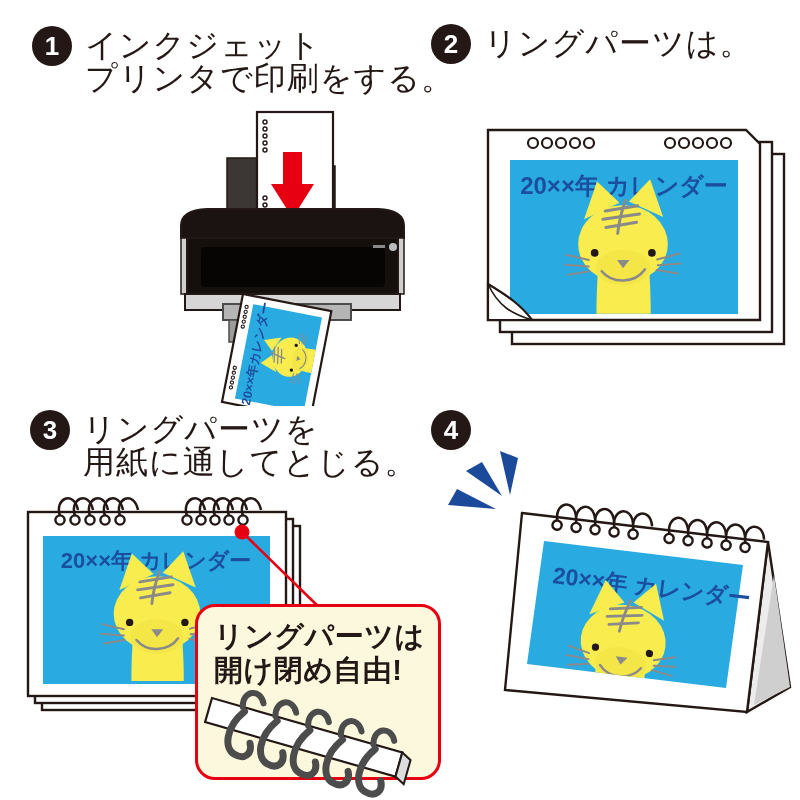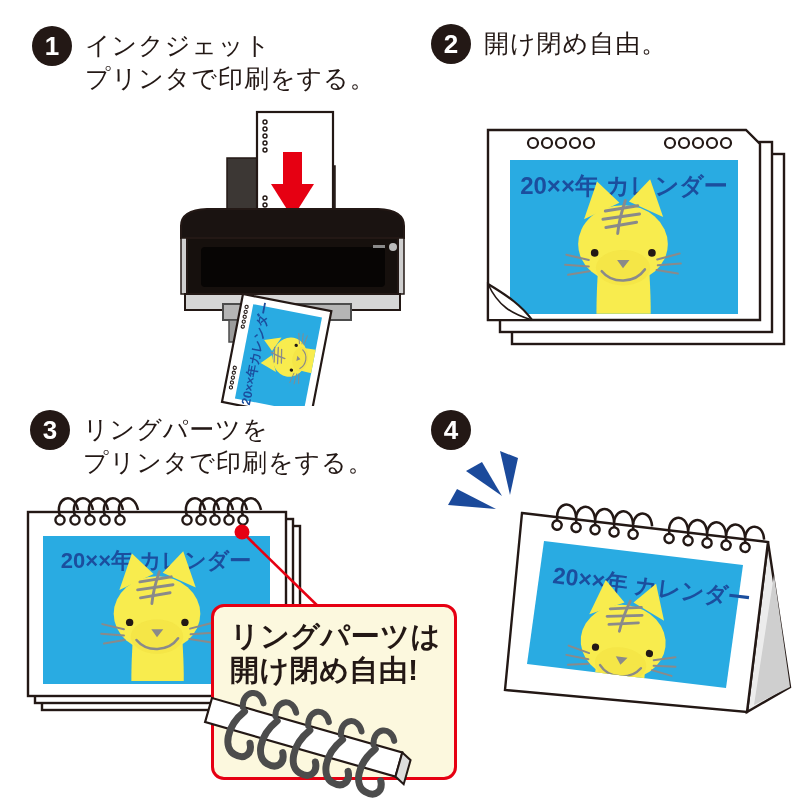--- a/index.html
+++ b/index.html
@@ -14,26 +14,26 @@
     --color-callout-bg:#fcf8de;
     --color-printer-dark:#1a1311;
     --color-printer-base:#d6d6d6;
   }
   html,body{margin:0;padding:0;}
   .page{position:relative;width:800px;height:800px;background:#ffffff;overflow:hidden;
         font-family:"Liberation Sans","DejaVu Sans",sans-serif;}
   .step-header{position:absolute;display:flex;gap:13px;align-items:flex-start;}
   .badge{width:40px;height:40px;border-radius:50%;background:var(--color-badge);color:#ffffff;
          font-weight:bold;font-size:26px;display:flex;align-items:center;justify-content:center;flex:0 0 auto;}
-  .step-title{font-size:25px;color:var(--color-text);line-height:33px;white-space:pre-line;
+  .step-title{font-size:32px;color:var(--color-text);line-height:33px;white-space:pre-line;
               font-weight:500;letter-spacing:1px;padding-top:3px;}
   .illus{position:absolute;}
-  .callout{position:absolute;left:211px;top:604px;width:240px;height:170px;
+  .callout{position:absolute;left:195px;top:604px;width:240px;height:170px;
            background:var(--color-callout-bg);border:3px solid var(--color-red);
-           border-radius:13px;z-index:5;}
+           border-radius:20px;z-index:5;}
   .callout-text{margin:12px 0 0 16px;font-size:29px;font-weight:bold;color:var(--color-text);
                 line-height:34px;white-space:pre-line;letter-spacing:0.5px;}
   .overlay{position:absolute;z-index:4;}
   .rings-open{position:absolute;left:202px;top:656px;z-index:6;}
   
   .st-blue{fill:var(--color-calendar-bg);}
   .st-yellow{fill:var(--color-cat-yellow);}
   .st-gray{fill:var(--color-cat-gray);}
   .ln-gray{stroke:var(--color-cat-gray);fill:none;}
   .st-red{fill:var(--color-red);}
@@ -83,28 +83,28 @@
     <div class="badge">
         <span>1</span>
       </div>
     <div class="step-title">インクジェット
 プリンタで印刷をする。</div>
   </div>
   <div class="step-header" style="left:431px;top:24px">
     <div class="badge">
         <span>2</span>
       </div>
-    <div class="step-title">開け閉め自由。</div>
+    <div class="step-title">リングパーツは。</div>
   </div>
   <div class="step-header" style="left:30px;top:410px">
     <div class="badge">
         <span>3</span>
       </div>
     <div class="step-title">リングパーツを
-プリンタで印刷をする。</div>
+用紙に通してとじる。</div>
   </div>
   <div class="step-header" style="left:431px;top:410px">
     <div class="badge">
         <span>4</span>
       </div>
   </div>
 
   <svg class="illus" style="left:165px;top:106px" width="255" height="300" viewBox="0 0 255 300">
     <g>
       <rect x="62" y="52" width="30" height="62" fill="#3c3734" stroke="#231815" stroke-width="1.5"></rect>

